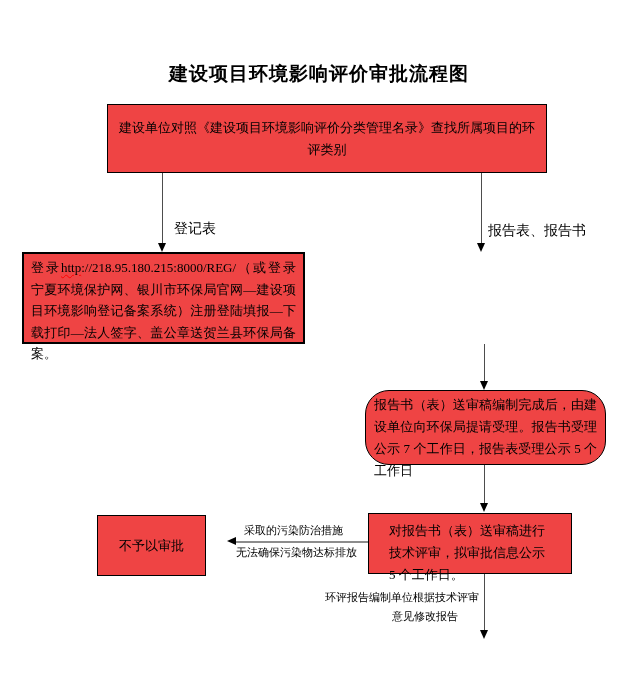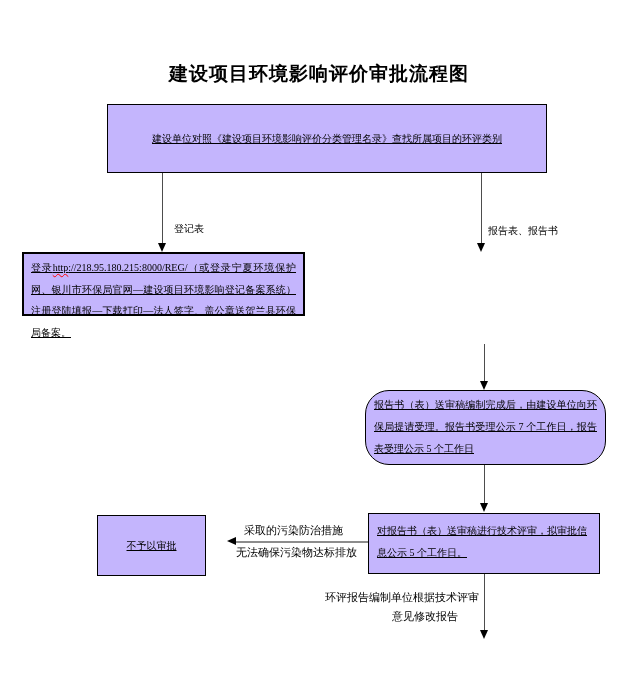--- a/index.html
+++ b/index.html
@@ -5,31 +5,31 @@
   html,body{margin:0;padding:0;background:#ffffff;}
   #canvas{
     position:relative;width:638px;height:693px;background:#ffffff;overflow:hidden;
     font-family:"Liberation Serif","DejaVu Serif",serif;color:#000;margin-top:39px;
   }
   .title{
     position:absolute;left:0;right:0;top:22px;text-align:center;
     font-size:19px;font-weight:bold;letter-spacing:1px;
   }
   .node{
-    position:absolute;box-sizing:border-box;background:#c4b5fd;border:1.5px solid #000;
-    font-size:10px;line-height:22px;text-decoration:underline;
+    position:absolute;box-sizing:border-box;background:#ef4444;border:1.5px solid #000;
+    font-size:13px;line-height:22px;
   }
   .node.center{display:flex;align-items:center;justify-content:center;text-align:center;}
   .vline{position:absolute;width:1px;background:#4d4d4d;}
   .hline{position:absolute;height:1.5px;background:#8c8c8c;}
   .ah-down{position:absolute;width:0;height:0;
     border-left:4.5px solid transparent;border-right:4.5px solid transparent;border-top:9px solid #000;}
   .ah-left{position:absolute;width:0;height:0;
     border-top:4.5px solid transparent;border-bottom:4.5px solid transparent;border-right:9px solid #000;}
-  .lbl{position:absolute;font-size:10px;line-height:15px;white-space:nowrap;}
+  .lbl{position:absolute;font-size:14px;line-height:15px;white-space:nowrap;}
   .lbl.small{font-size:11px;}
   .wavy{
     text-decoration-line:underline;text-decoration-style:wavy;
     text-decoration-color:#ff0000;text-decoration-thickness:1px;text-underline-offset:2px;
   }
   .pad-justify{padding:3px 7px;text-align:justify;}
 </style>
 </head>
 <body>
 
@@ -42,36 +42,36 @@
   </div>
 
   <div class="vline" style="left:162px;top:134px;height:71px;"></div>
   <div class="ah-down" style="left:158px;top:204px;"></div>
   <div class="lbl" style="left:174px;top:182px;">登记表</div>
 
   <div class="vline" style="left:481px;top:134px;height:71px;"></div>
   <div class="ah-down" style="left:477px;top:204px;"></div>
   <div class="lbl" style="left:488px;top:184px;">报告表、报告书</div>
 
-  <div class="node pad-justify" style="left:22px;top:213px;width:283px;height:64px;border-width:2px;line-height:21.5px;">
+  <div class="node pad-justify" style="left:22px;top:213px;width:283px;height:92px;border-width:2px;line-height:21.5px;">
     <span>登录</span><span class="wavy">http</span><span>://218.95.180.215:8000/REG/（或登录宁夏环境保护网、银川市环保局官网—建设项目环境影响登记备案系统）注册登陆填报—下载打印—法人签字、盖公章送贺兰县环保局备案。</span>
   </div>
 
 
   <div class="vline" style="left:484px;top:305px;height:38px;"></div>
   <div class="ah-down" style="left:480px;top:342px;"></div>
 
   <div class="node pad-justify" style="left:365px;top:351px;width:241px;height:75px;padding:3px 8px;border-radius:24px;">
     <span>报告书（表）送审稿编制完成后，由建设单位向环保局提请受理。报告书受理公示 7 个工作日，报告表受理公示 5 个工作日</span>
   </div>
 
   <div class="vline" style="left:484px;top:426px;height:39px;"></div>
   <div class="ah-down" style="left:480px;top:464px;"></div>
 
-  <div class="node" style="left:368px;top:474px;width:232px;height:61px;padding:6px 8px;">
+  <div class="node" style="left:368px;top:474px;width:204px;height:61px;padding:6px 20px;">
     <span>对报告书（表）送审稿进行技术评审，拟审批信息公示 5 个工作日。</span>
   </div>
 
   <div class="node center" style="left:97px;top:476px;width:109px;height:61px;">
     <span>不予以审批</span>
   </div>
 
   <div class="hline" style="left:235px;top:502px;width:133px;"></div>
   <div class="ah-left" style="left:227px;top:498px;"></div>
   <div class="lbl small" style="left:244px;top:484px;font-family:Liberation Serif, serif;">采取的污染防治措施</div>

